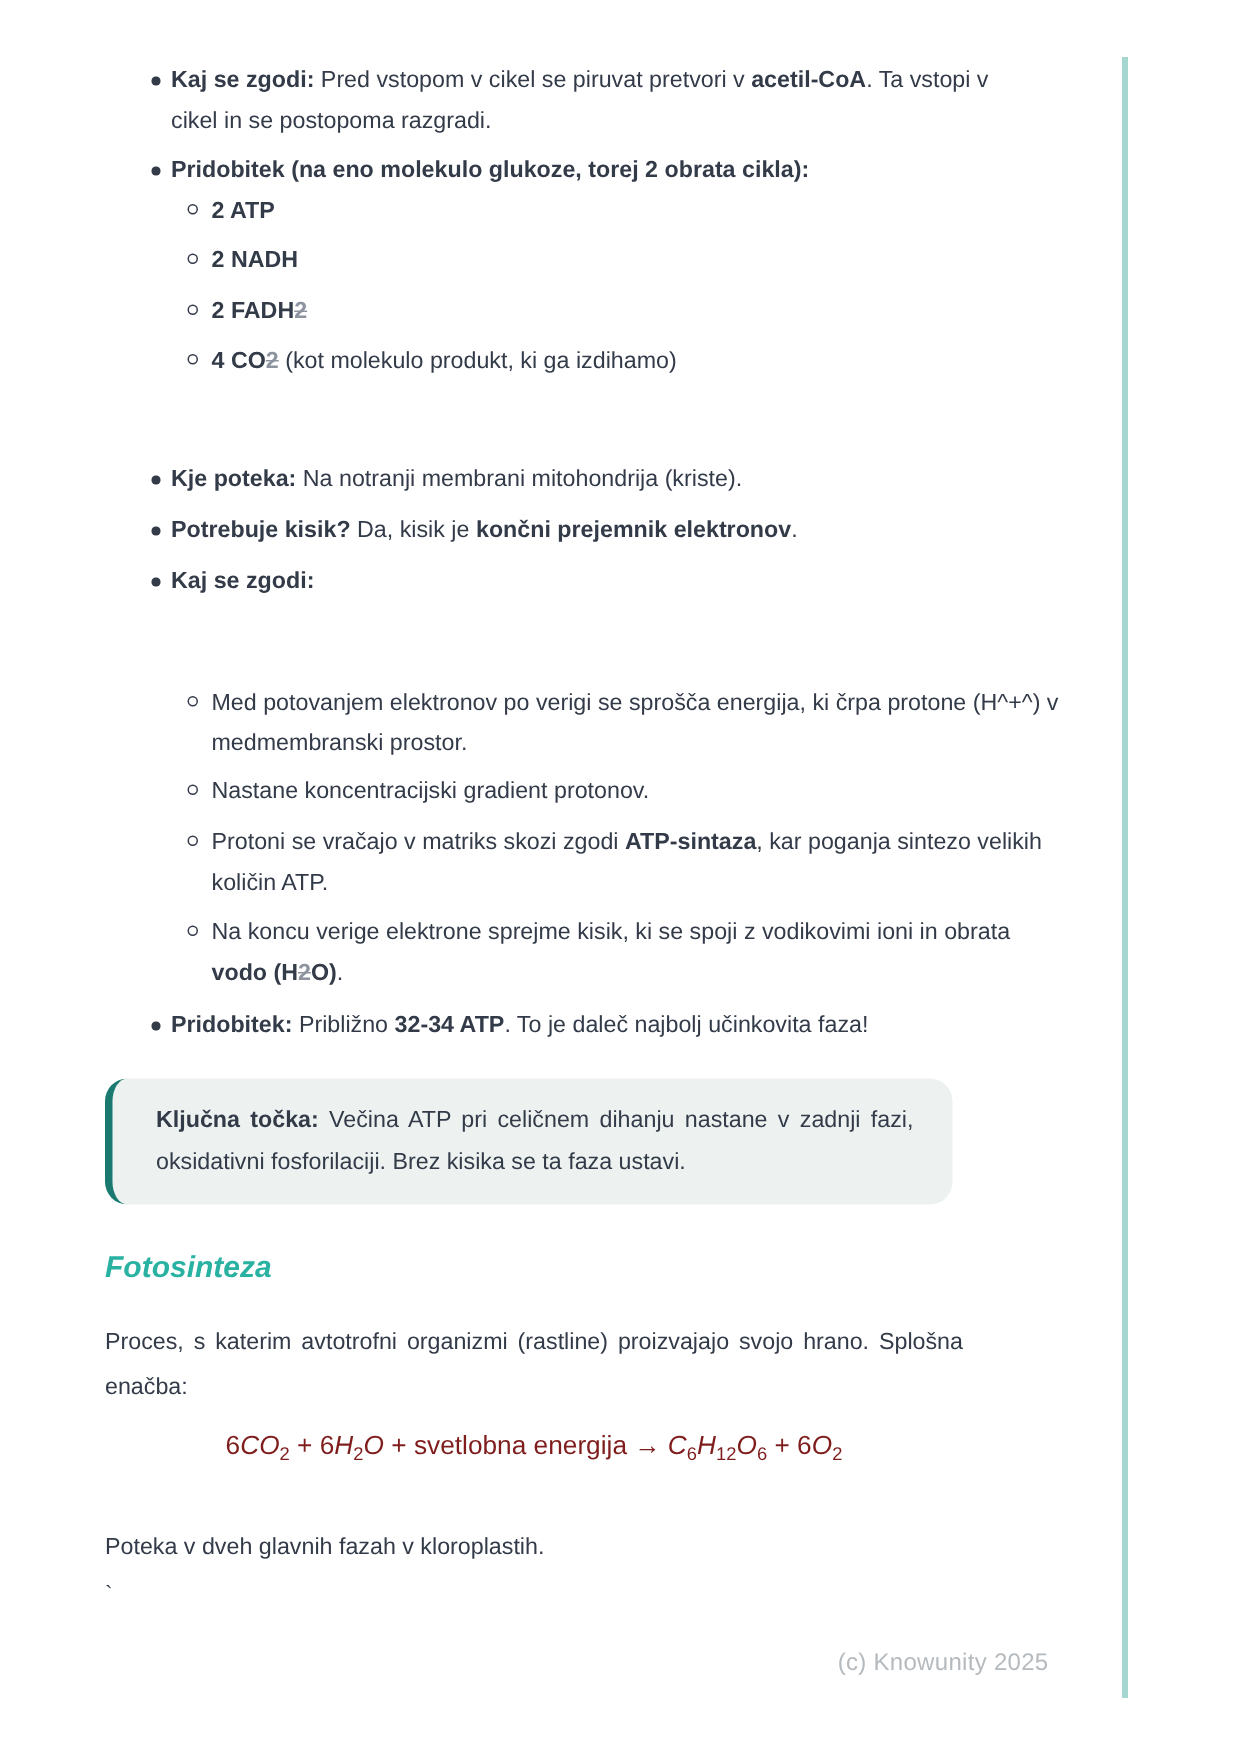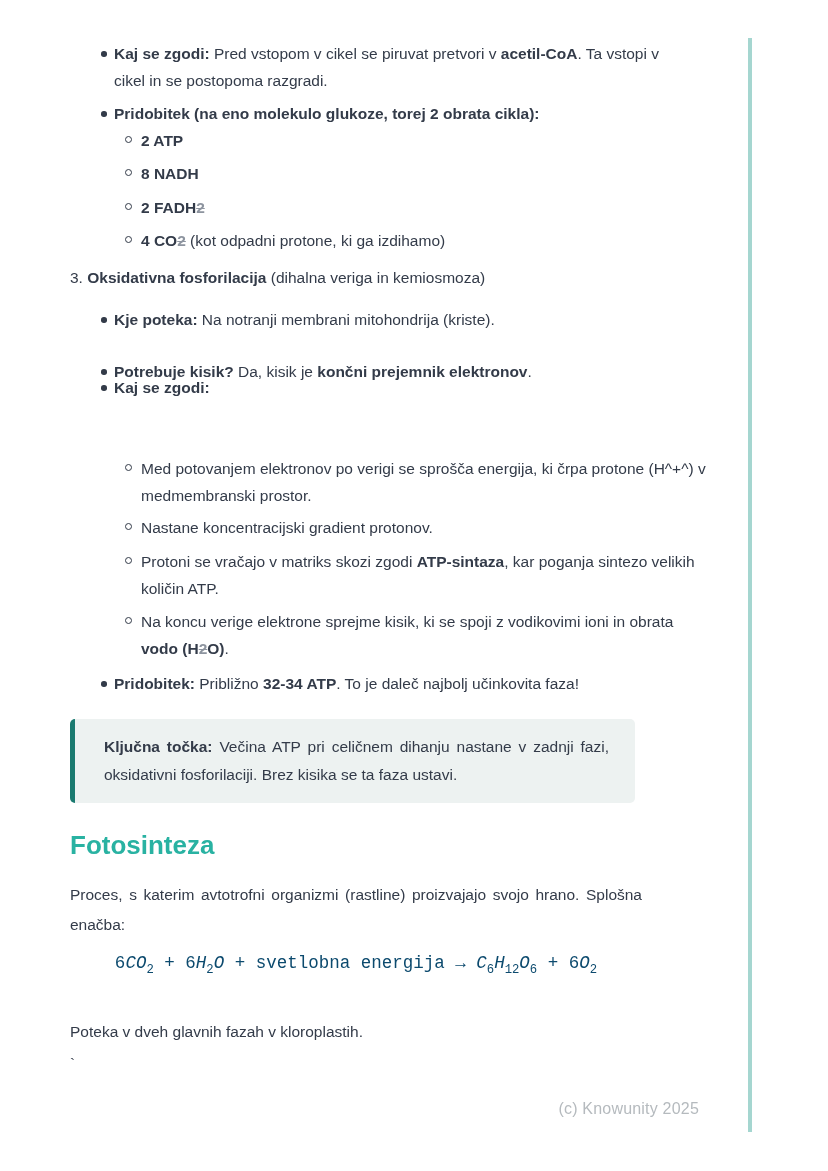--- a/index.html
+++ b/index.html
@@ -40,62 +40,61 @@
     content:"";position:absolute;left:55px;top:9px;
     width:5px;height:5px;border-radius:50%;
     border:1.5px solid var(--text,#333b49);
     background:transparent;
   }
   .callout{
     position:absolute;left:70px;top:719px;width:565px;height:84px;
     box-sizing:border-box;
     background:var(--callout-bg,#edf2f1);
     border-left:5px solid var(--callout-edge,#1a7a70);
-    border-radius:5px;
+    border-radius:15px;
     padding:14px 26px 0 29px;
     text-align:justify;
     font-size:15.5px;line-height:28px;
     z-index:2;
   }
   .heading{
     color:var(--accent,#29b2a2);
-    font-size:26px;font-weight:bold;line-height:26px;
+    font-size:20px;font-weight:bold;line-height:26px;font-style:italic;
   }
   .justify{text-align:justify;line-height:30px;}
   .equation{
-    font-family:Liberation Mono, monospace;
+    font-family:Liberation Sans, sans-serif;
     font-size:17.5px;line-height:27px;
     text-align:center;
-    color:#0c4a6e;
+    color:#7f1d1d;
   }
   .equation sub{font-size:0.7em;}
   .tick{font-size:15.5px;}
   .footer{
     position:absolute;top:1100px;right:53px;
     font-size:16px;letter-spacing:0.2px;
     color:var(--footer-text,#b5babe);
     z-index:3;
   }
 </style>
 </head>
 <body>
 
 <div class="page">
 
   <div class="accent-bar"></div>
 
   <div class="block b1" style="top:40px"><span class="b">Kaj se zgodi:</span><span> Pred vstopom v cikel se piruvat pretvori v </span><span class="b">acetil-CoA</span><span>. Ta vstopi v cikel in se postopoma razgradi.</span></div>
   <div class="block b1" style="top:100px"><span class="b">Pridobitek (na eno molekulo glukoze, torej 2 obrata cikla):</span></div>
   <div class="block b2" style="top:127px"><span class="b">2 ATP</span></div>
-  <div class="block b2" style="top:160px"><span class="b">8 NADH</span></div>
+  <div class="block b2" style="top:160px"><span class="b">2 NADH</span></div>
   <div class="block b2" style="top:194px"><span class="b">2 FADH</span><span class="b s">2</span></div>
-  <div class="block b2" style="top:227px"><span class="b">4 CO</span><span class="b s">2</span><span> (kot odpadni protone, ki ga izdihamo)</span></div>
-  <div class="block" style="top:264px"><span>3. </span><span class="b">Oksidativna fosforilacija</span><span> (dihalna veriga in kemiosmoza)</span></div>
+  <div class="block b2" style="top:227px"><span class="b">4 CO</span><span class="b s">2</span><span> (kot molekulo produkt, ki ga izdihamo)</span></div>
   <div class="block b1" style="top:306px"><span class="b">Kje poteka:</span><span> Na notranji membrani mitohondrija (kriste).</span></div>
-  <div class="block b1" style="top:358px"><span class="b">Potrebuje kisik?</span><span> Da, kisik je </span><span class="b">končni prejemnik elektronov</span><span>.</span></div>
+  <div class="block b1" style="top:340px"><span class="b">Potrebuje kisik?</span><span> Da, kisik je </span><span class="b">končni prejemnik elektronov</span><span>.</span></div>
   <div class="block b1" style="top:374px"><span class="b">Kaj se zgodi:</span></div>
   <div class="block b2" style="top:514px"><span>Nastane koncentracijski gradient protonov.</span></div>
   <div class="block b2" style="top:455px"><span>Med potovanjem elektronov po verigi se sprošča energija, ki črpa protone (H^+^) v medmembranski prostor.</span></div>
   <div class="block b2" style="top:548px"><span>Protoni se vračajo v matriks skozi zgodi </span><span class="b">ATP-sintaza</span><span>, kar poganja sintezo velikih količin ATP.</span></div>
   <div class="block b2" style="top:608px"><span>Na koncu verige elektrone sprejme kisik, ki se spoji z vodikovimi ioni in obrata </span><span class="b">vodo (H</span><span class="b s">2</span><span class="b">O)</span><span>.</span></div>
   <div class="block b1" style="top:670px"><span class="b">Pridobitek:</span><span> Približno </span><span class="b">32-34 ATP</span><span>. To je daleč najbolj učinkovita faza!</span></div>
 
   <div class="callout"><span class="b">Ključna točka:</span><span> Večina ATP pri celičnem dihanju nastane v zadnji fazi, oksidativni fosforilaciji. Brez kisika se ta faza ustavi.</span></div>
 
   <div class="block heading" style="top:832px"><span>Fotosinteza</span></div>

